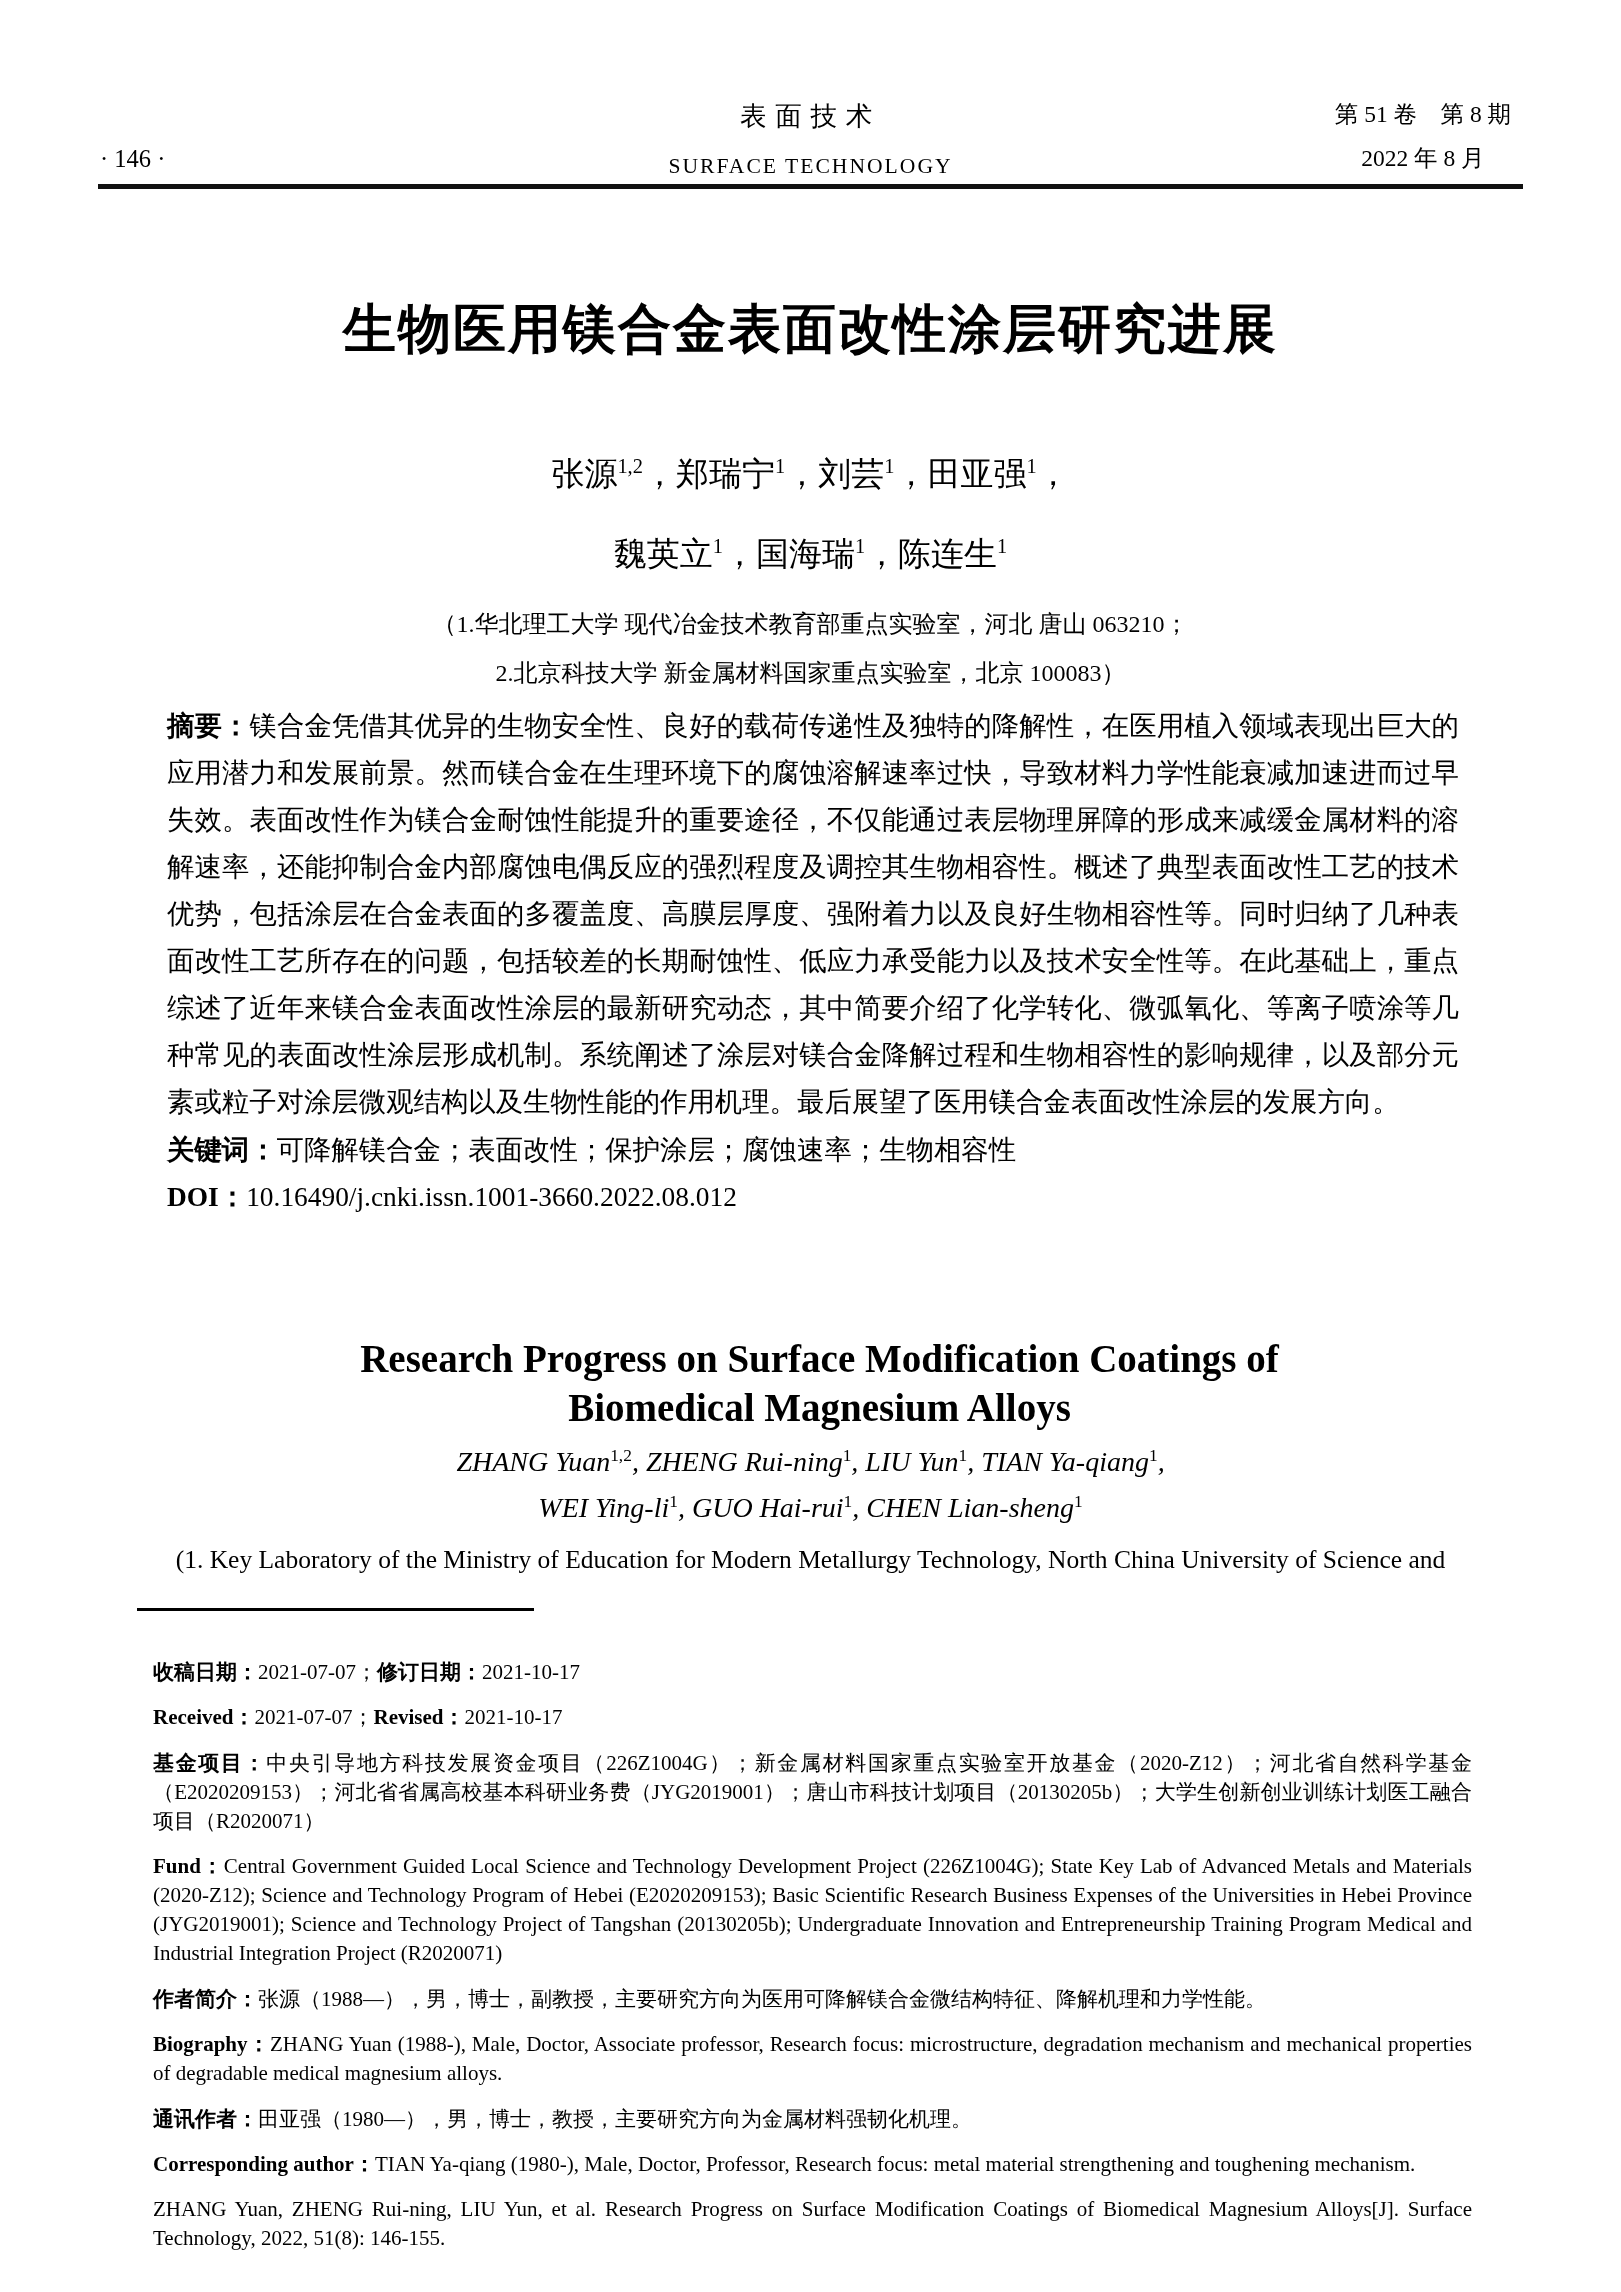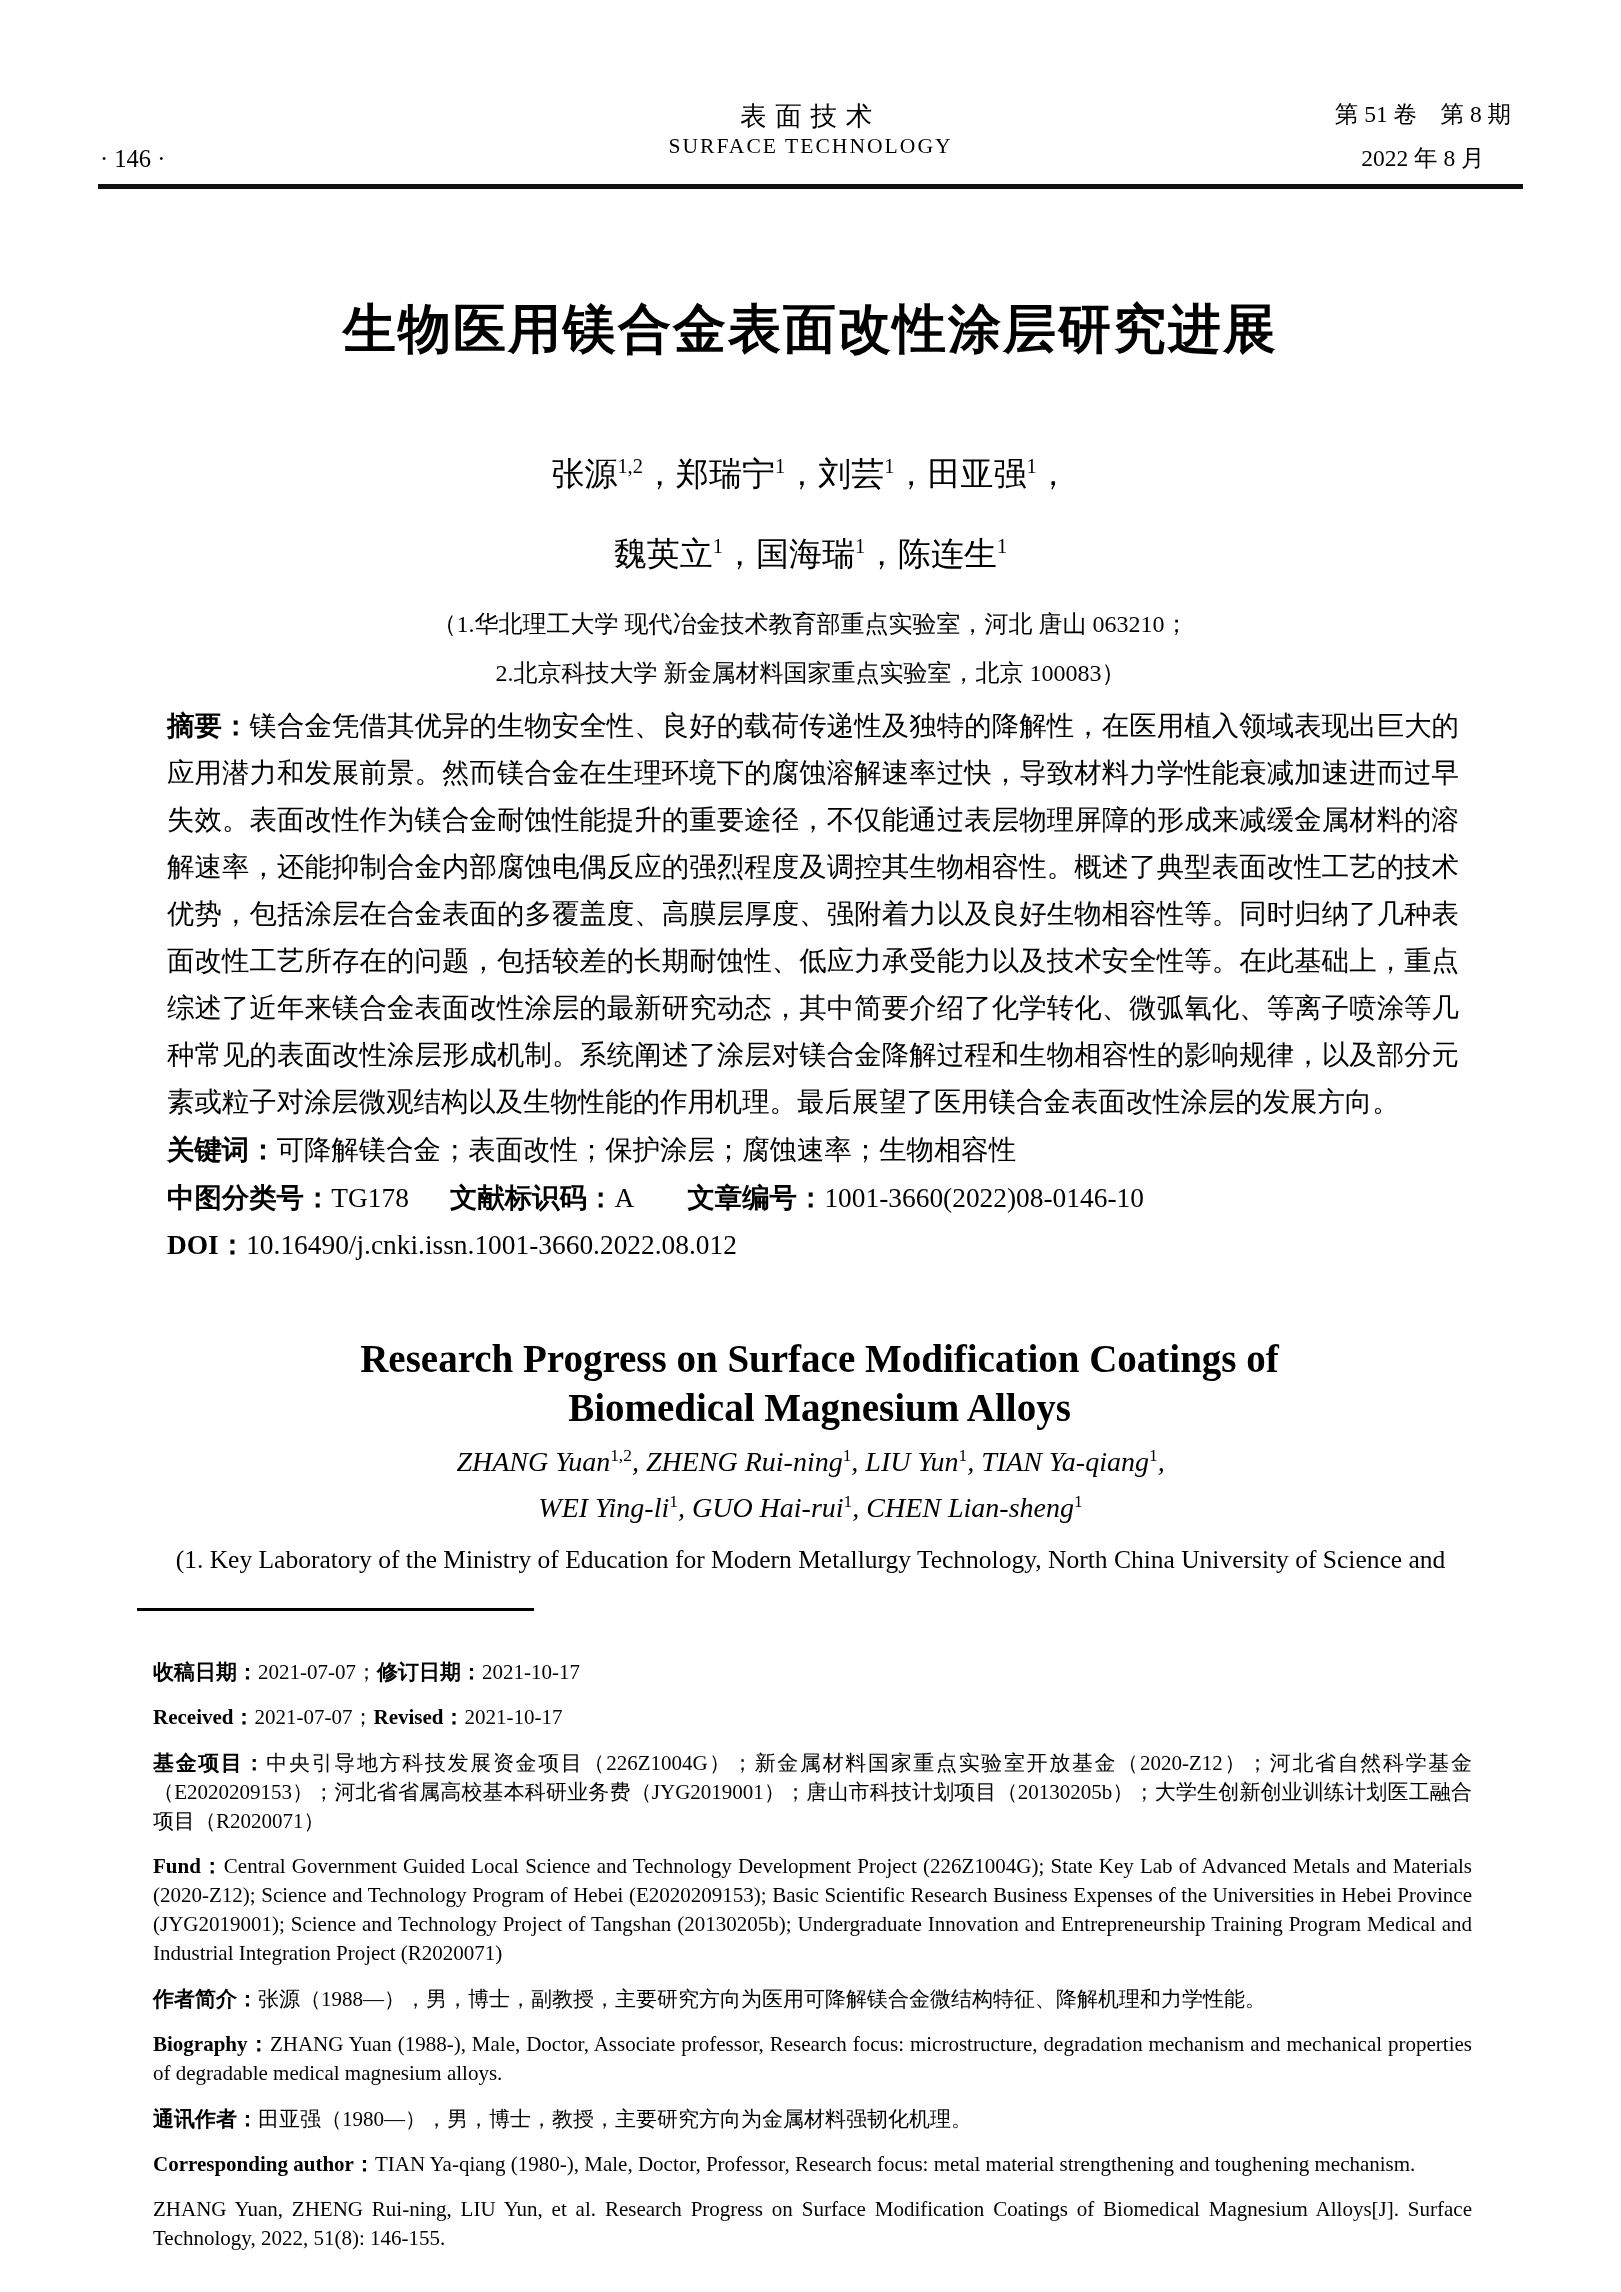--- a/index.html
+++ b/index.html
@@ -6,21 +6,21 @@
   .page {
     position:relative; width:1621px; height:2293px; margin:0 auto;
     background:#ffffff; color:#000;
     font-family:"Liberation Serif", serif;
     overflow:hidden;
   }
   
   .h-left  { position:absolute; top:145px; left:100px; font-size:24.5px; }
   .h-center{ position:absolute; top:98px; left:0; width:100%; text-align:center; }
   .jcn { font-size:26.5px; letter-spacing:8.8px; }
-  .jen { font-size:21.6px; letter-spacing:2px; margin-top:0; }
+  .jen { font-size:21.6px; letter-spacing:2px; margin-top:20px; }
   .h-right { position:absolute; top:98px; right:110px; text-align:center; font-size:23.5px; }
   .h-right .line2 { margin-top:11.8px; }
   .rule { position:absolute; top:184px; left:98px; width:1425px; height:4.9px; background:#111; }
   
   .title-cn {
     position:absolute; top:294px; left:0; width:100%; margin:0;
     text-align:center; font-family:"Liberation Sans", sans-serif;
     font-size:53px; font-weight:bold; letter-spacing:2px;
   }
   .authors-cn { position:absolute; top:429px; left:0; width:100%; text-align:center;
@@ -78,21 +78,20 @@
   </div>
 
   <div class="affil-cn">
     <p>（1.华北理工大学 现代冶金技术教育部重点实验室，河北 唐山 063210；</p>
     <p>2.北京科技大学 新金属材料国家重点实验室，北京 100083）</p>
   </div>
 
   <section class="mid">
     <p><span class="hei">摘要：</span><span>镁合金凭借其优异的生物安全性、良好的载荷传递性及独特的降解性，在医用植入领域表现出巨大的应用潜力和发展前景。然而镁合金在生理环境下的腐蚀溶解速率过快，导致材料力学性能衰减加速进而过早失效。表面改性作为镁合金耐蚀性能提升的重要途径，不仅能通过表层物理屏障的形成来减缓金属材料的溶解速率，还能抑制合金内部腐蚀电偶反应的强烈程度及调控其生物相容性。概述了典型表面改性工艺的技术优势，包括涂层在合金表面的多覆盖度、高膜层厚度、强附着力以及良好生物相容性等。同时归纳了几种表面改性工艺所存在的问题，包括较差的长期耐蚀性、低应力承受能力以及技术安全性等。在此基础上，重点综述了近年来镁合金表面改性涂层的最新研究动态，其中简要介绍了化学转化、微弧氧化、等离子喷涂等几种常见的表面改性涂层形成机制。系统阐述了涂层对镁合金降解过程和生物相容性的影响规律，以及部分元素或粒子对涂层微观结构以及生物性能的作用机理。最后展望了医用镁合金表面改性涂层的发展方向。</span></p>
     <p><span class="hei">关键词：</span><span>可降解镁合金；表面改性；保护涂层；腐蚀速率；生物相容性</span></p>
-    <p class="meta"><span class="hei">中图分类号：</span><span>TG178      </span><span class="hei">文献标识码：</span><span>A        </span><span class="hei">文章编号：</span><span>1001-3660(2022)08-0146-10</span></p>
     <p class="meta"><span class="bold">DOI：</span><span>10.16490/j.cnki.issn.1001-3660.2022.08.012</span></p>
   </section>
 
   <h2 class="title-en">
     <span>Research Progress on Surface Modification Coatings of</span><br>
     <span>Biomedical Magnesium Alloys</span>
   </h2>
 
   <div class="authors-en">
     <p><span class="ital">ZHANG Yuan</span><sup>1,2</sup><span class="ital">, </span><span class="ital">ZHENG Rui-ning</span><sup>1</sup><span class="ital">, </span><span class="ital">LIU Yun</span><sup>1</sup><span class="ital">, </span><span class="ital">TIAN Ya-qiang</span><sup>1</sup><span class="ital">,</span></p>

